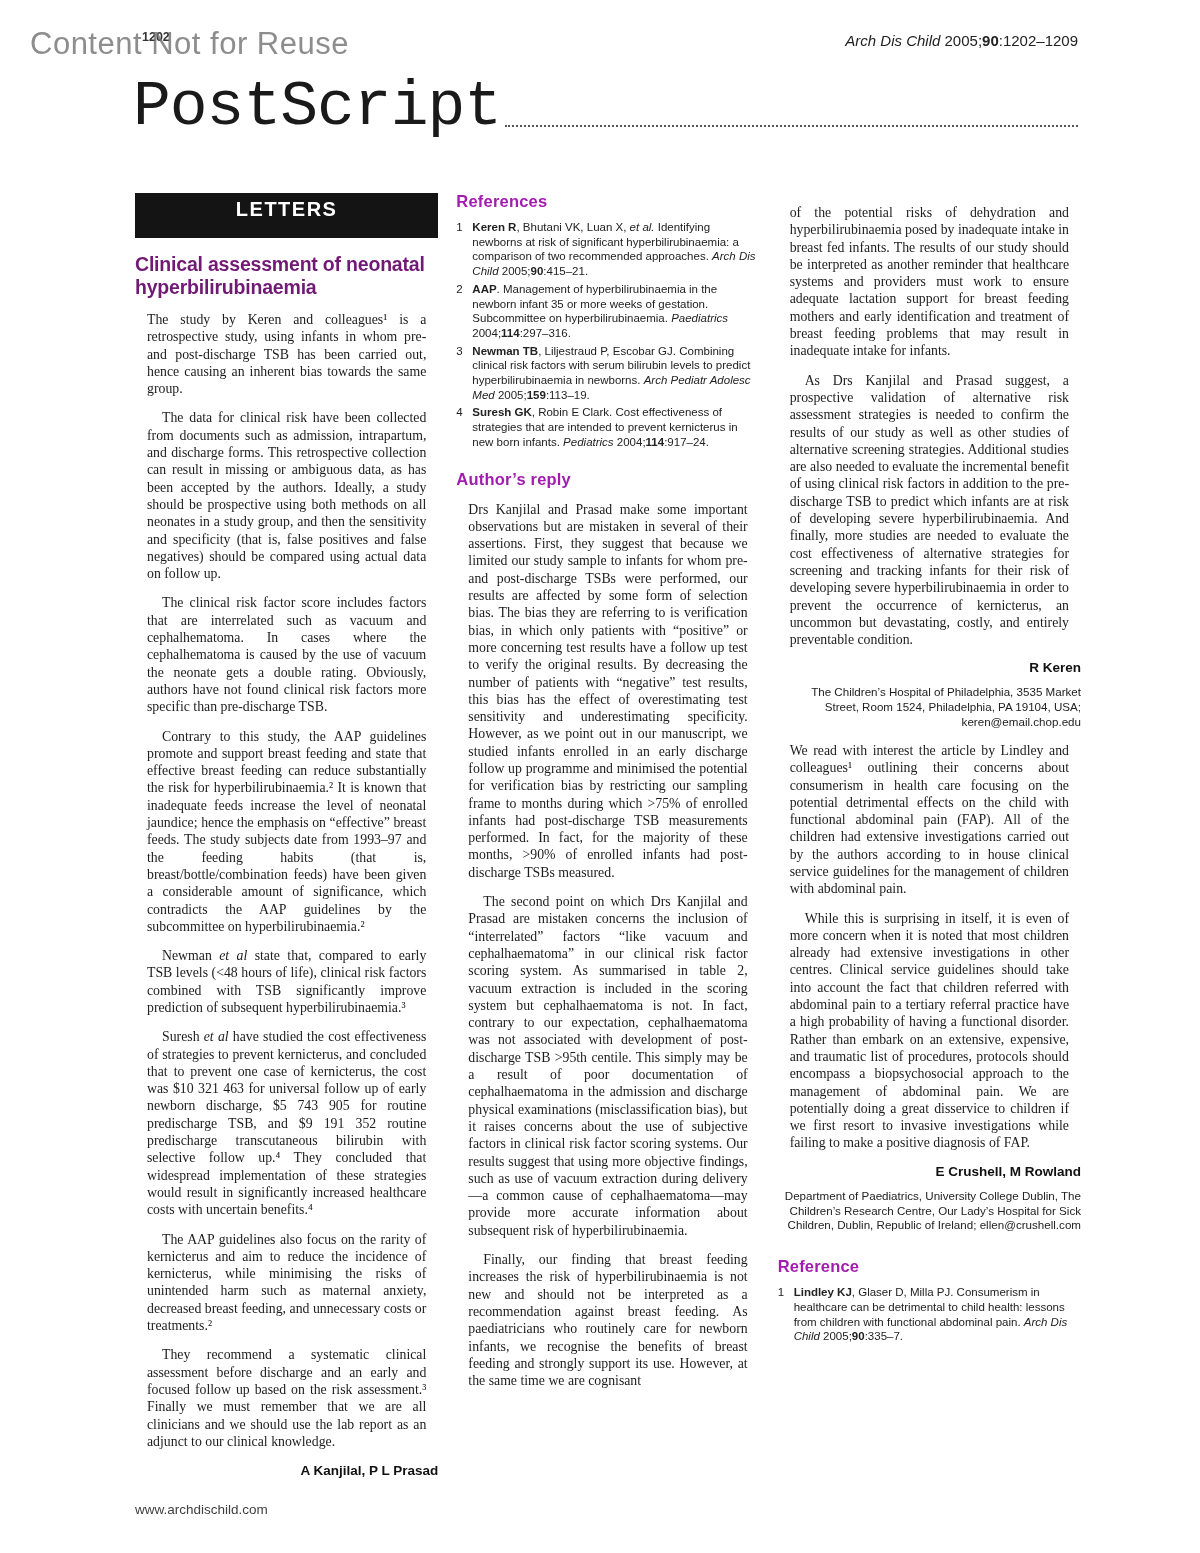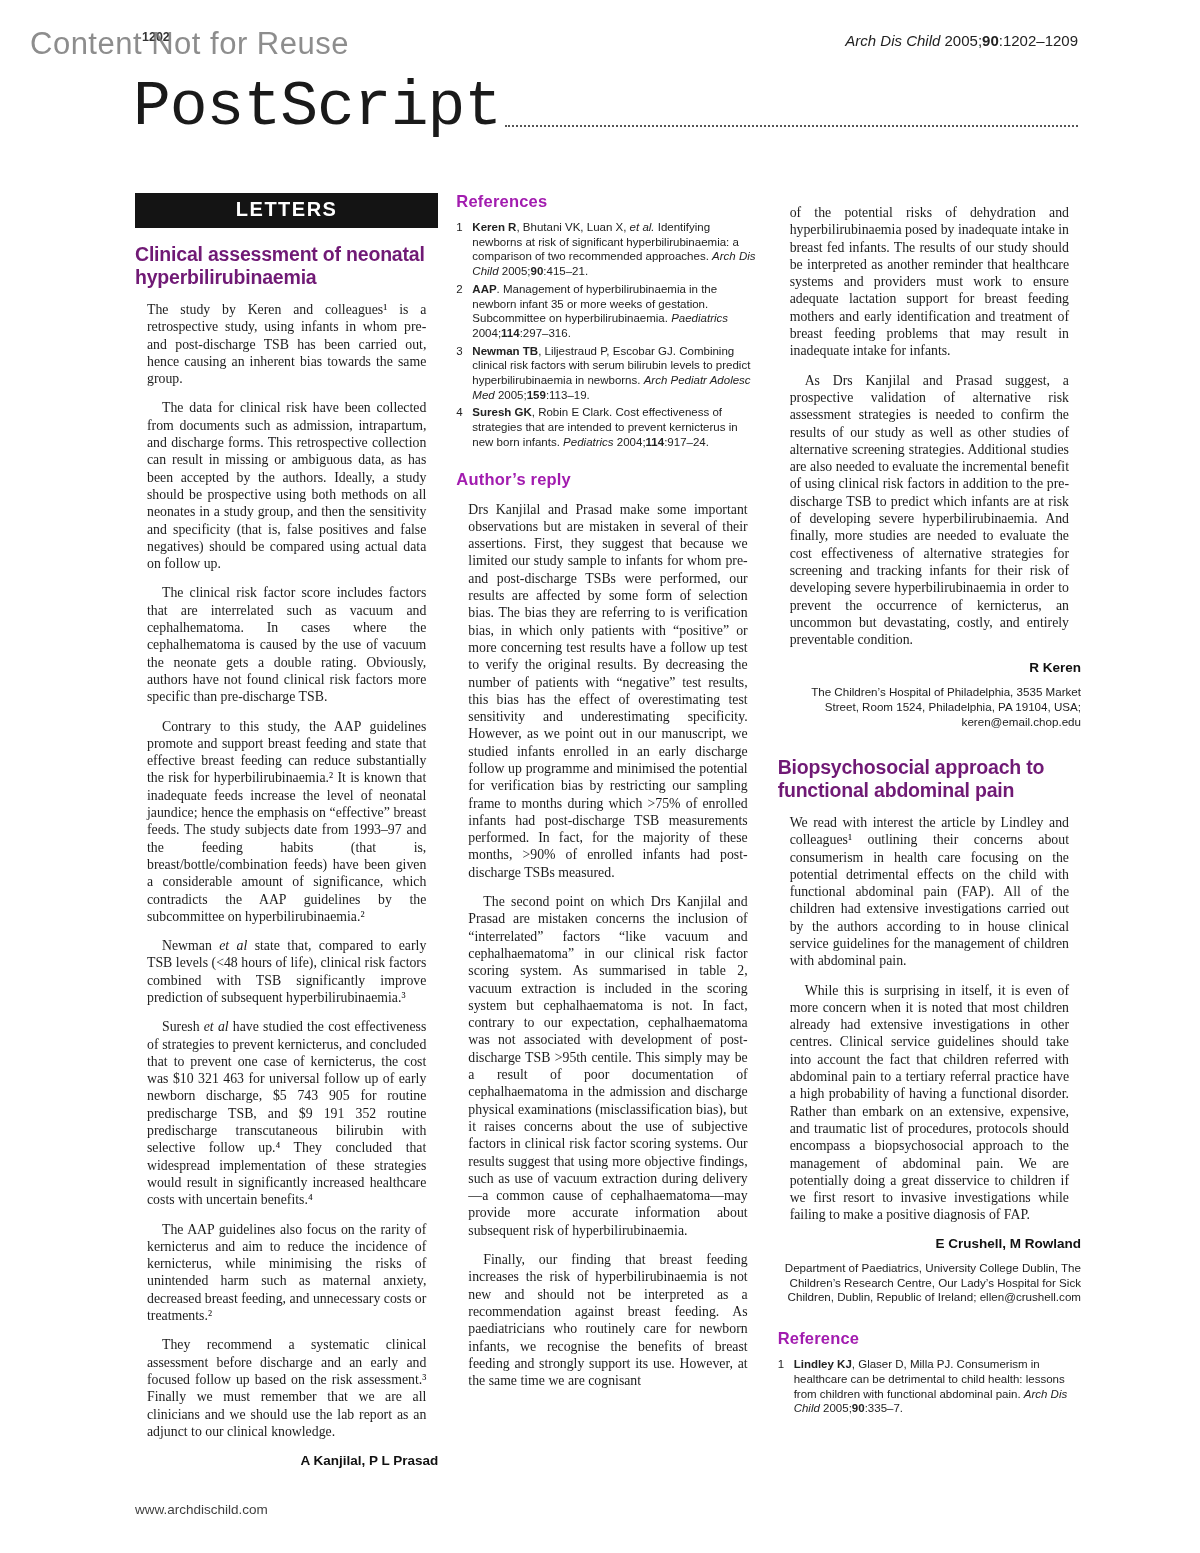--- a/index.html
+++ b/index.html
@@ -45,21 +45,21 @@
   
   .columns{
     position:absolute;left:135px;top:192px;width:946px;
     display:grid;grid-template-columns:1fr 1fr 1fr;column-gap:18px;
   }
   .col{min-width:0;}
   .letters-banner{
     background:#141414;color:#fff;
     font-family:"Liberation Sans",sans-serif;
     font-weight:bold;font-size:20px;letter-spacing:1.5px;
-    text-align:center;padding:5px 0 7px;margin:1px 0 15px 0;
+    text-align:center;padding:5px 0 17px;margin:1px 0 15px 0;
   }
   .letter-title{
     font-family:"Liberation Sans",sans-serif;
     font-weight:bold;font-size:19.5px;line-height:1.18;
     letter-spacing:-.2px;margin:0 0 8px 0;color:#701a75;
   }
   .sec-head{
     font-family:"Liberation Sans",sans-serif;
     font-weight:bold;font-size:16.5px;letter-spacing:.2px;
     margin:0 0 9px 0;color:#a21caf;
@@ -160,21 +160,20 @@
       <p class="body-para ind"><span>Finally, our finding that breast feeding increases the risk of hyperbilirubinaemia is not new and should not be interpreted as a recommendation against breast feeding. As paediatricians who routinely care for newborn infants, we recognise the benefits of breast feeding and strongly support its use. However, at the same time we are cognisant</span></p>
     </div>
 
     <div class="col">
       <p class="body-para"><span>of the potential risks of dehydration and hyperbilirubinaemia posed by inadequate intake in breast fed infants. The results of our study should be interpreted as another reminder that healthcare systems and providers must work to ensure adequate lactation support for breast feeding mothers and early identification and treatment of breast feeding problems that may result in inadequate intake for infants.</span></p>
       <p class="body-para ind"><span>As Drs Kanjilal and Prasad suggest, a prospective validation of alternative risk assessment strategies is needed to confirm the results of our study as well as other studies of alternative screening strategies. Additional studies are also needed to evaluate the incremental benefit of using clinical risk factors in addition to the pre-discharge TSB to predict which infants are at risk of developing severe hyperbilirubinaemia. And finally, more studies are needed to evaluate the cost effectiveness of alternative strategies for screening and tracking infants for their risk of developing severe hyperbilirubinaemia in order to prevent the occurrence of kernicterus, an uncommon but devastating, costly, and entirely preventable condition.</span></p>
 
       <div class="signature sig-gap">R Keren</div>
       <div class="address">The Children’s Hospital of Philadelphia, 3535 Market Street, Room 1524, Philadelphia, PA 19104, USA; keren@email.chop.edu</div>
 
-      <h2 class="letter-title mt-letter2">Biopsychosocial approach to functional abdominal pain</h2>
 
       <p class="body-para"><span>We read with interest the article by Lindley and colleagues¹ outlining their concerns about consumerism in health care focusing on the potential detrimental effects on the child with functional abdominal pain (FAP). All of the children had extensive investigations carried out by the authors according to in house clinical service guidelines for the management of children with abdominal pain.</span></p>
       <p class="body-para ind"><span>While this is surprising in itself, it is even of more concern when it is noted that most children already had extensive investigations in other centres. Clinical service guidelines should take into account the fact that children referred with abdominal pain to a tertiary referral practice have a high probability of having a functional disorder. Rather than embark on an extensive, expensive, and traumatic list of procedures, protocols should encompass a biopsychosocial approach to the management of abdominal pain. We are potentially doing a great disservice to children if we first resort to invasive investigations while failing to make a positive diagnosis of FAP.</span></p>
 
       <div class="signature sig-gap">E Crushell, M Rowland</div>
       <div class="address">Department of Paediatrics, University College Dublin, The Children’s Research Centre, Our Lady’s Hospital for Sick Children, Dublin, Republic of Ireland; ellen@crushell.com</div>
 
       <h3 class="sec-head mt-ref">Reference</h3>
 
       <div class="ref-row">

